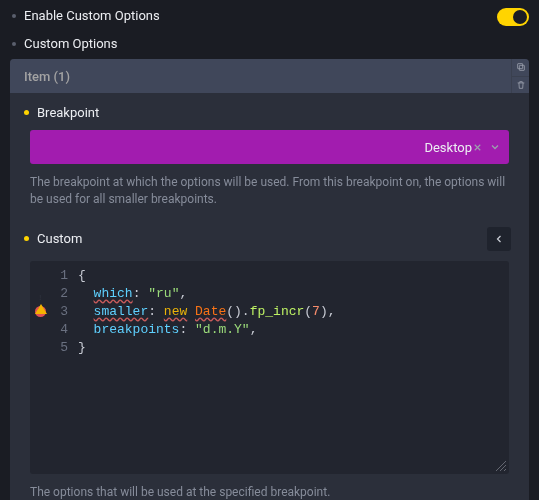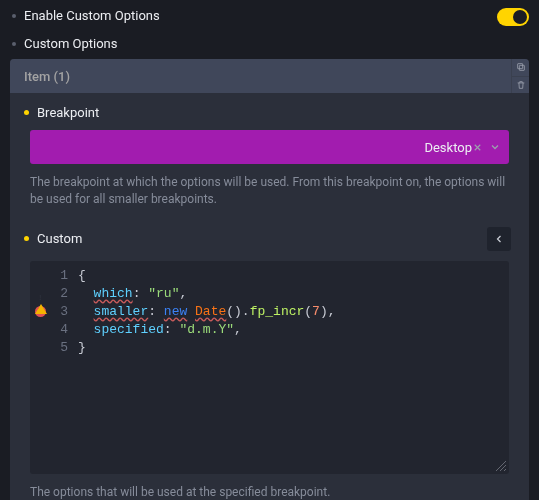--- a/index.html
+++ b/index.html
@@ -92,21 +92,21 @@
     .gutter-marker { width: 22px; display: flex; justify-content: center; align-items: center; }
     .gw { width: 12px; height: 12px; }
     .ln {
       width: 26px; text-align: right; color: #6a7080; padding-right: 10px;
     }
     .code { white-space: pre; }
     .tk-brace { color: #c8cbd4; }
     .tk-prop { color: #5fd1ff; text-decoration: underline; text-decoration-color: #cc5c5c; text-decoration-style: wavy; text-underline-offset: 2px; }
     .tk-propc { color: #5fd1ff; }
     .tk-str { color: #9bdb7a; }
-    .tk-kw { color: #3b82f6; text-decoration: underline; text-decoration-color: #cc5c5c; text-decoration-style: wavy; text-underline-offset: 2px; }
+    .tk-kw { color: #eab308; text-decoration: underline; text-decoration-color: #cc5c5c; text-decoration-style: wavy; text-underline-offset: 2px; }
     .tk-cls { color: #f97316; text-decoration: underline; text-decoration-color: #cc5c5c; text-decoration-style: wavy; text-underline-offset: 2px; }
     .tk-punct { color: #c8cbd4; }
     .tk-fn { color: #bef264; }
     .tk-num { color: #f78c6c; }
     .resize-grip {
       position: absolute; right: 2px; bottom: 2px; width: 12px; height: 12px;
       opacity: .4;
     }
     
     .tri-warn {
@@ -215,21 +215,21 @@
                   <span class="err-x">✕</span>
                 </span>
               </span>
             <span class="ln">3</span>
             <span class="code">  <span class="tk-prop">smaller</span><span class="tk-punct">: </span><span class="tk-kw">new</span><span> </span><span class="tk-cls">Date</span><span class="tk-punct">().</span><span class="tk-fn">fp_incr</span><span class="tk-punct">(</span><span class="tk-num">7</span><span class="tk-punct">),</span></span>
           </div>
 
           <div class="editor-line">
             <span class="gutter-marker"></span>
             <span class="ln">4</span>
-            <span class="code">  <span class="tk-propc">specified</span><span class="tk-punct">: </span><span class="tk-str">"d.m.Y"</span><span class="tk-punct">,</span></span>
+            <span class="code">  <span class="tk-propc">breakpoints</span><span class="tk-punct">: </span><span class="tk-str">"d.m.Y"</span><span class="tk-punct">,</span></span>
           </div>
 
           <div class="editor-line">
             <span class="gutter-marker"></span>
             <span class="ln">5</span>
             <span class="code"><span class="tk-brace">}</span></span>
           </div>
 
           <svg class="resize-grip" viewBox="0 0 12 12">
               <path d="M11 1L1 11M11 5L5 11M11 9L9 11" stroke="#c8cbd4" stroke-width="1"></path>

